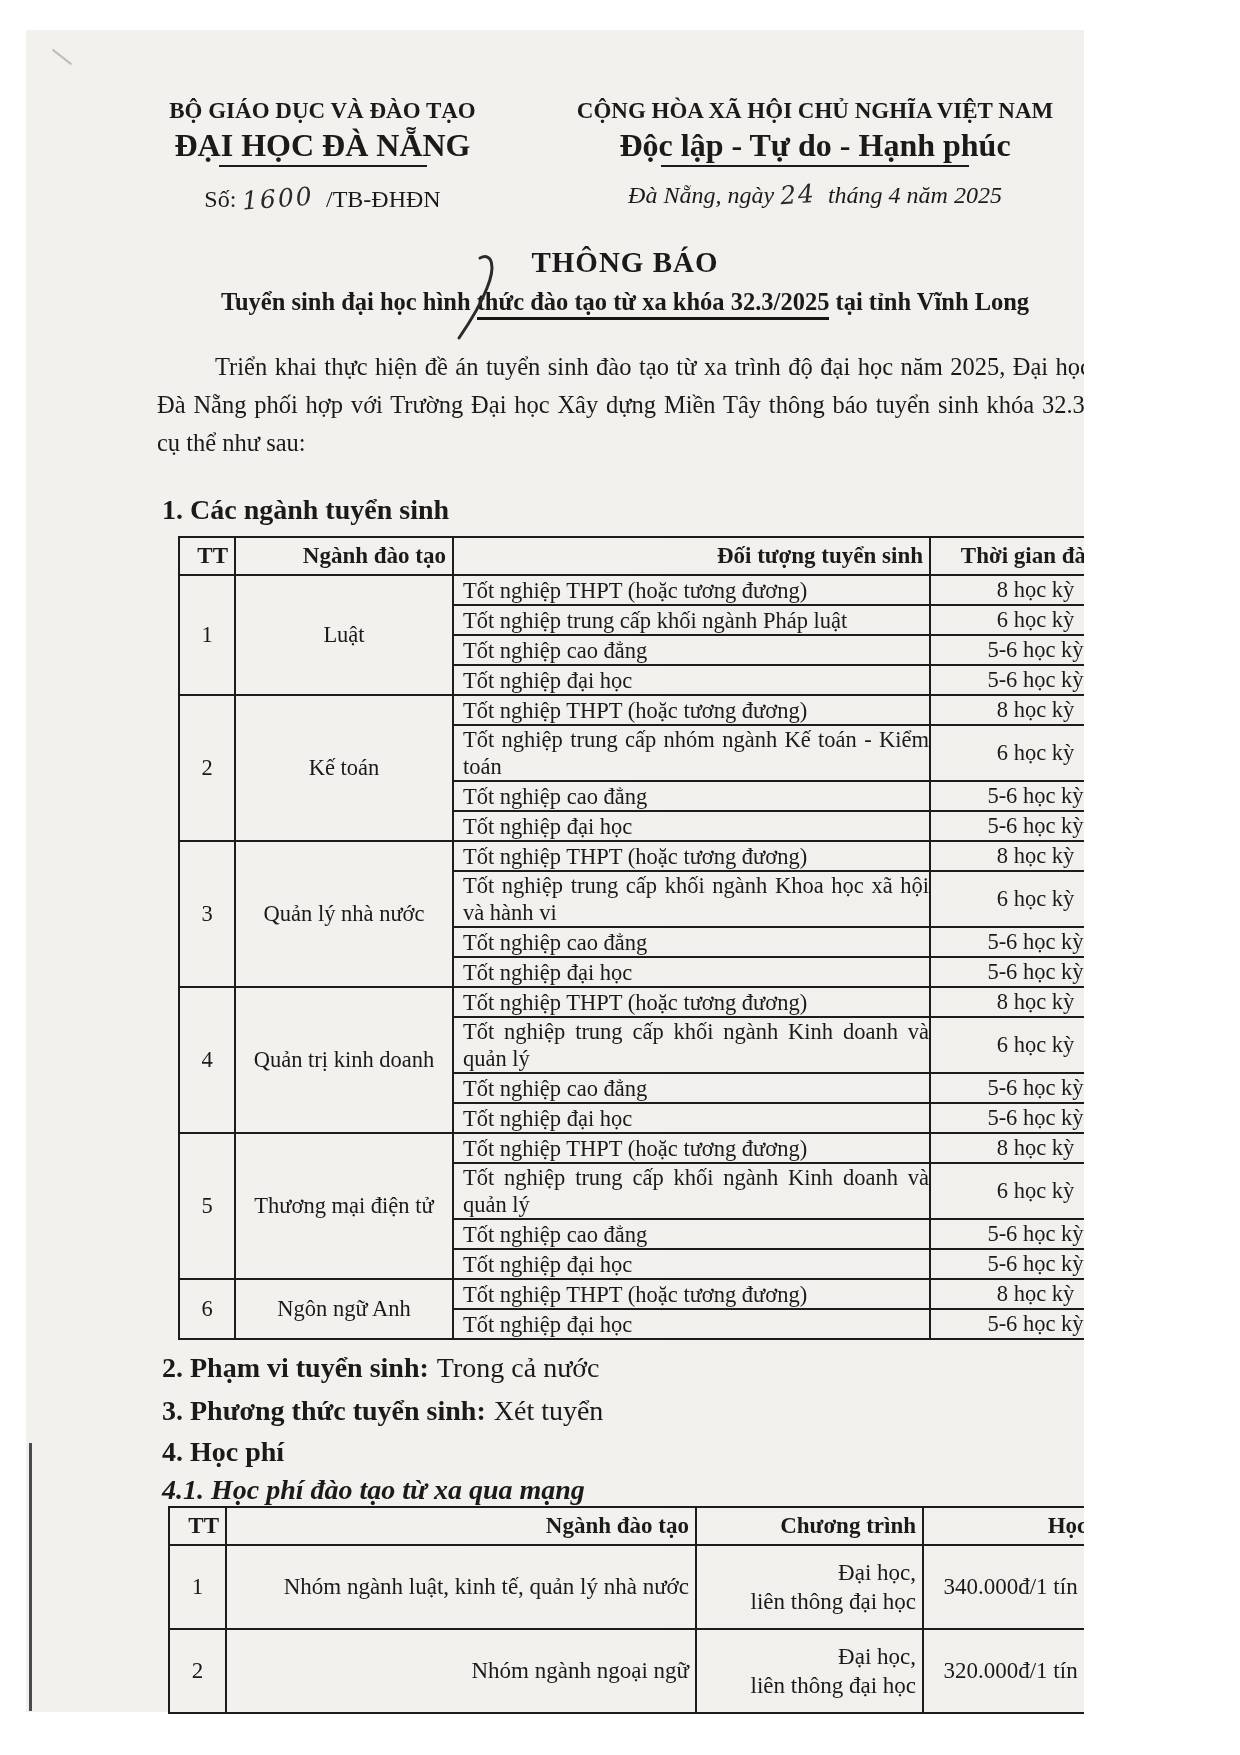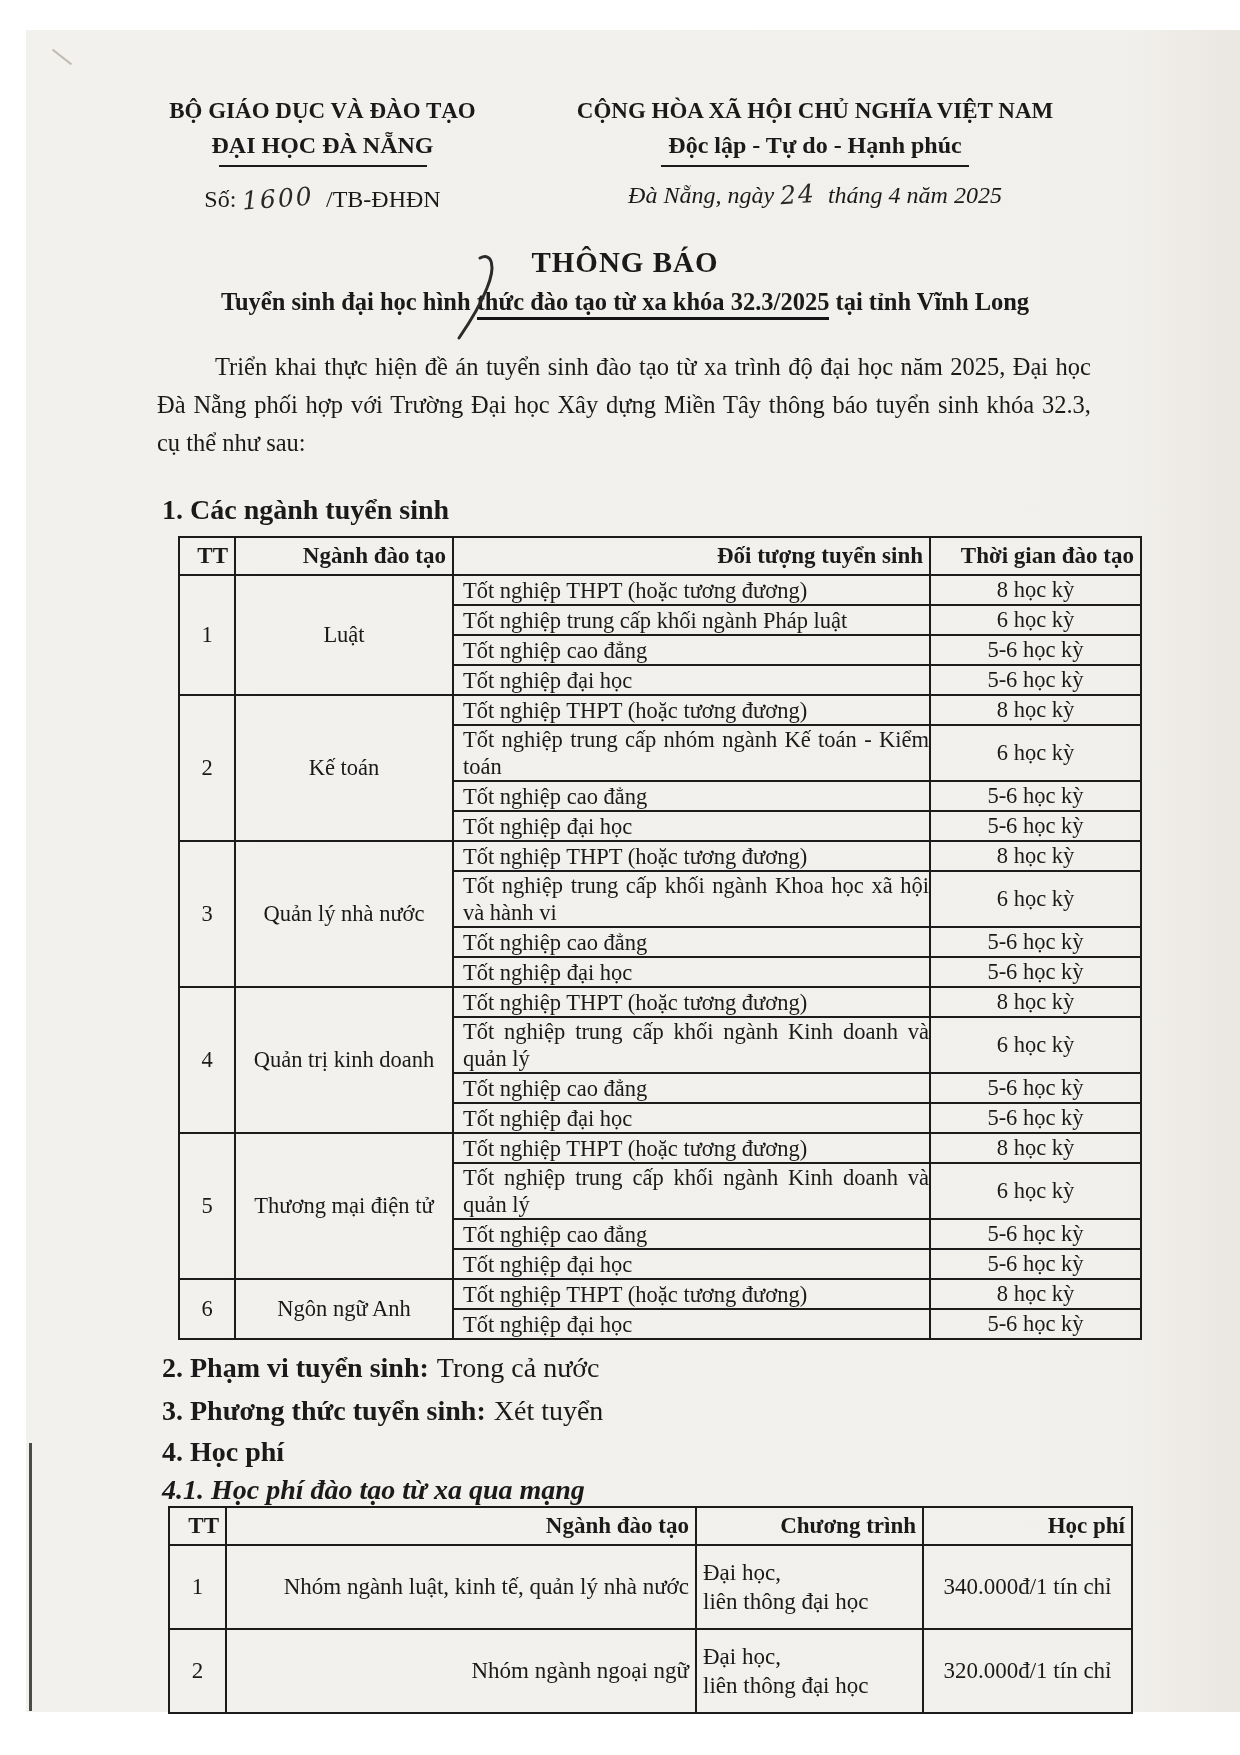--- a/index.html
+++ b/index.html
@@ -1,31 +1,31 @@
 <!DOCTYPE html>
 <html><head>
 <meta charset="utf-8">
 <style>
   html,body{margin:0;padding:0;background:#ffffff;}
   .page{
-    position:relative;width:1240px;height:1755px;background:#ffffff;overflow:hidden;
+    position:relative;width:1084px;height:1755px;background:#ffffff;overflow:hidden;
     font-family:"Liberation Serif","DejaVu Serif",serif;color:#1a1a1a;
   }
   .paper{
     position:absolute;left:26px;top:30px;width:1214px;height:1682px;
     background:linear-gradient(90deg,#f3f1ee 0%,#f2f0ed 90%,#eae7e1 100%);
   }
   
   .vline{position:absolute;left:29px;top:1443px;width:3px;height:268px;background:#4b4b4b;}
   .diag{position:absolute;left:50px;top:56px;width:24px;height:2px;background:#c2bdb4;transform:rotate(38deg);}
 
   .hdr-left{position:absolute;left:150px;top:96px;width:345px;text-align:center;}
   .hdr-right{position:absolute;left:545px;top:96px;width:540px;text-align:center;}
   .org1{font-weight:bold;font-size:23px;line-height:30px;}
-  .org2{font-weight:bold;font-size:24px;line-height:32px;margin-top:3px;}
+  .org2{font-weight:bold;font-size:32px;line-height:32px;margin-top:3px;}
   .rule{height:2px;background:#1b1b1b;margin:4px auto 0;}
   .rule-l{width:208px;}
   .rule-r{width:308px;}
   .num-line{margin-top:17px;font-size:24px;}
   .date-line{margin-top:13px;font-size:24px;font-style:italic;}
   .handwritten{
     font-family:"DejaVu Serif",serif;font-style:italic;display:inline-block;
     transform:rotate(-4deg);letter-spacing:2px;font-size:25px;margin:0 8px 0 6px;color:#2a2a2a;
   }
   .sufx{margin-left:4px;}
@@ -51,21 +51,21 @@
   .t1{position:absolute;left:178px;top:536px;width:962px;font-size:22.5px;}
   .t2{position:absolute;left:168px;top:1506px;width:963px;font-size:23px;}
   th,td{border:2px solid #1c1c1c;padding:0 6px;vertical-align:middle;overflow:hidden;}
   th{font-weight:bold;font-size:23px;height:36px;text-align:right;}
   .r1{height:30px;}
   .r2{height:56px;margin-left:14px;}
   .c-center{text-align:center;}
   .c-subject{text-align:justify;padding-left:9px;padding-right:0;line-height:27px;}
   .t2 td{height:82px;}
   .t2 .c-major{text-align:right;padding-left:11px;}
-  .prog-line{display:block;text-align:left;line-height:29px;}
+  .prog-line{display:block;text-align:right;line-height:29px;}
 </style>
 </head>
 <body>
 
 <div class="page">
   <div class="paper"></div>
   <div class="vline"></div>
   <div class="diag"></div>
 
   <div class="hdr-left">

